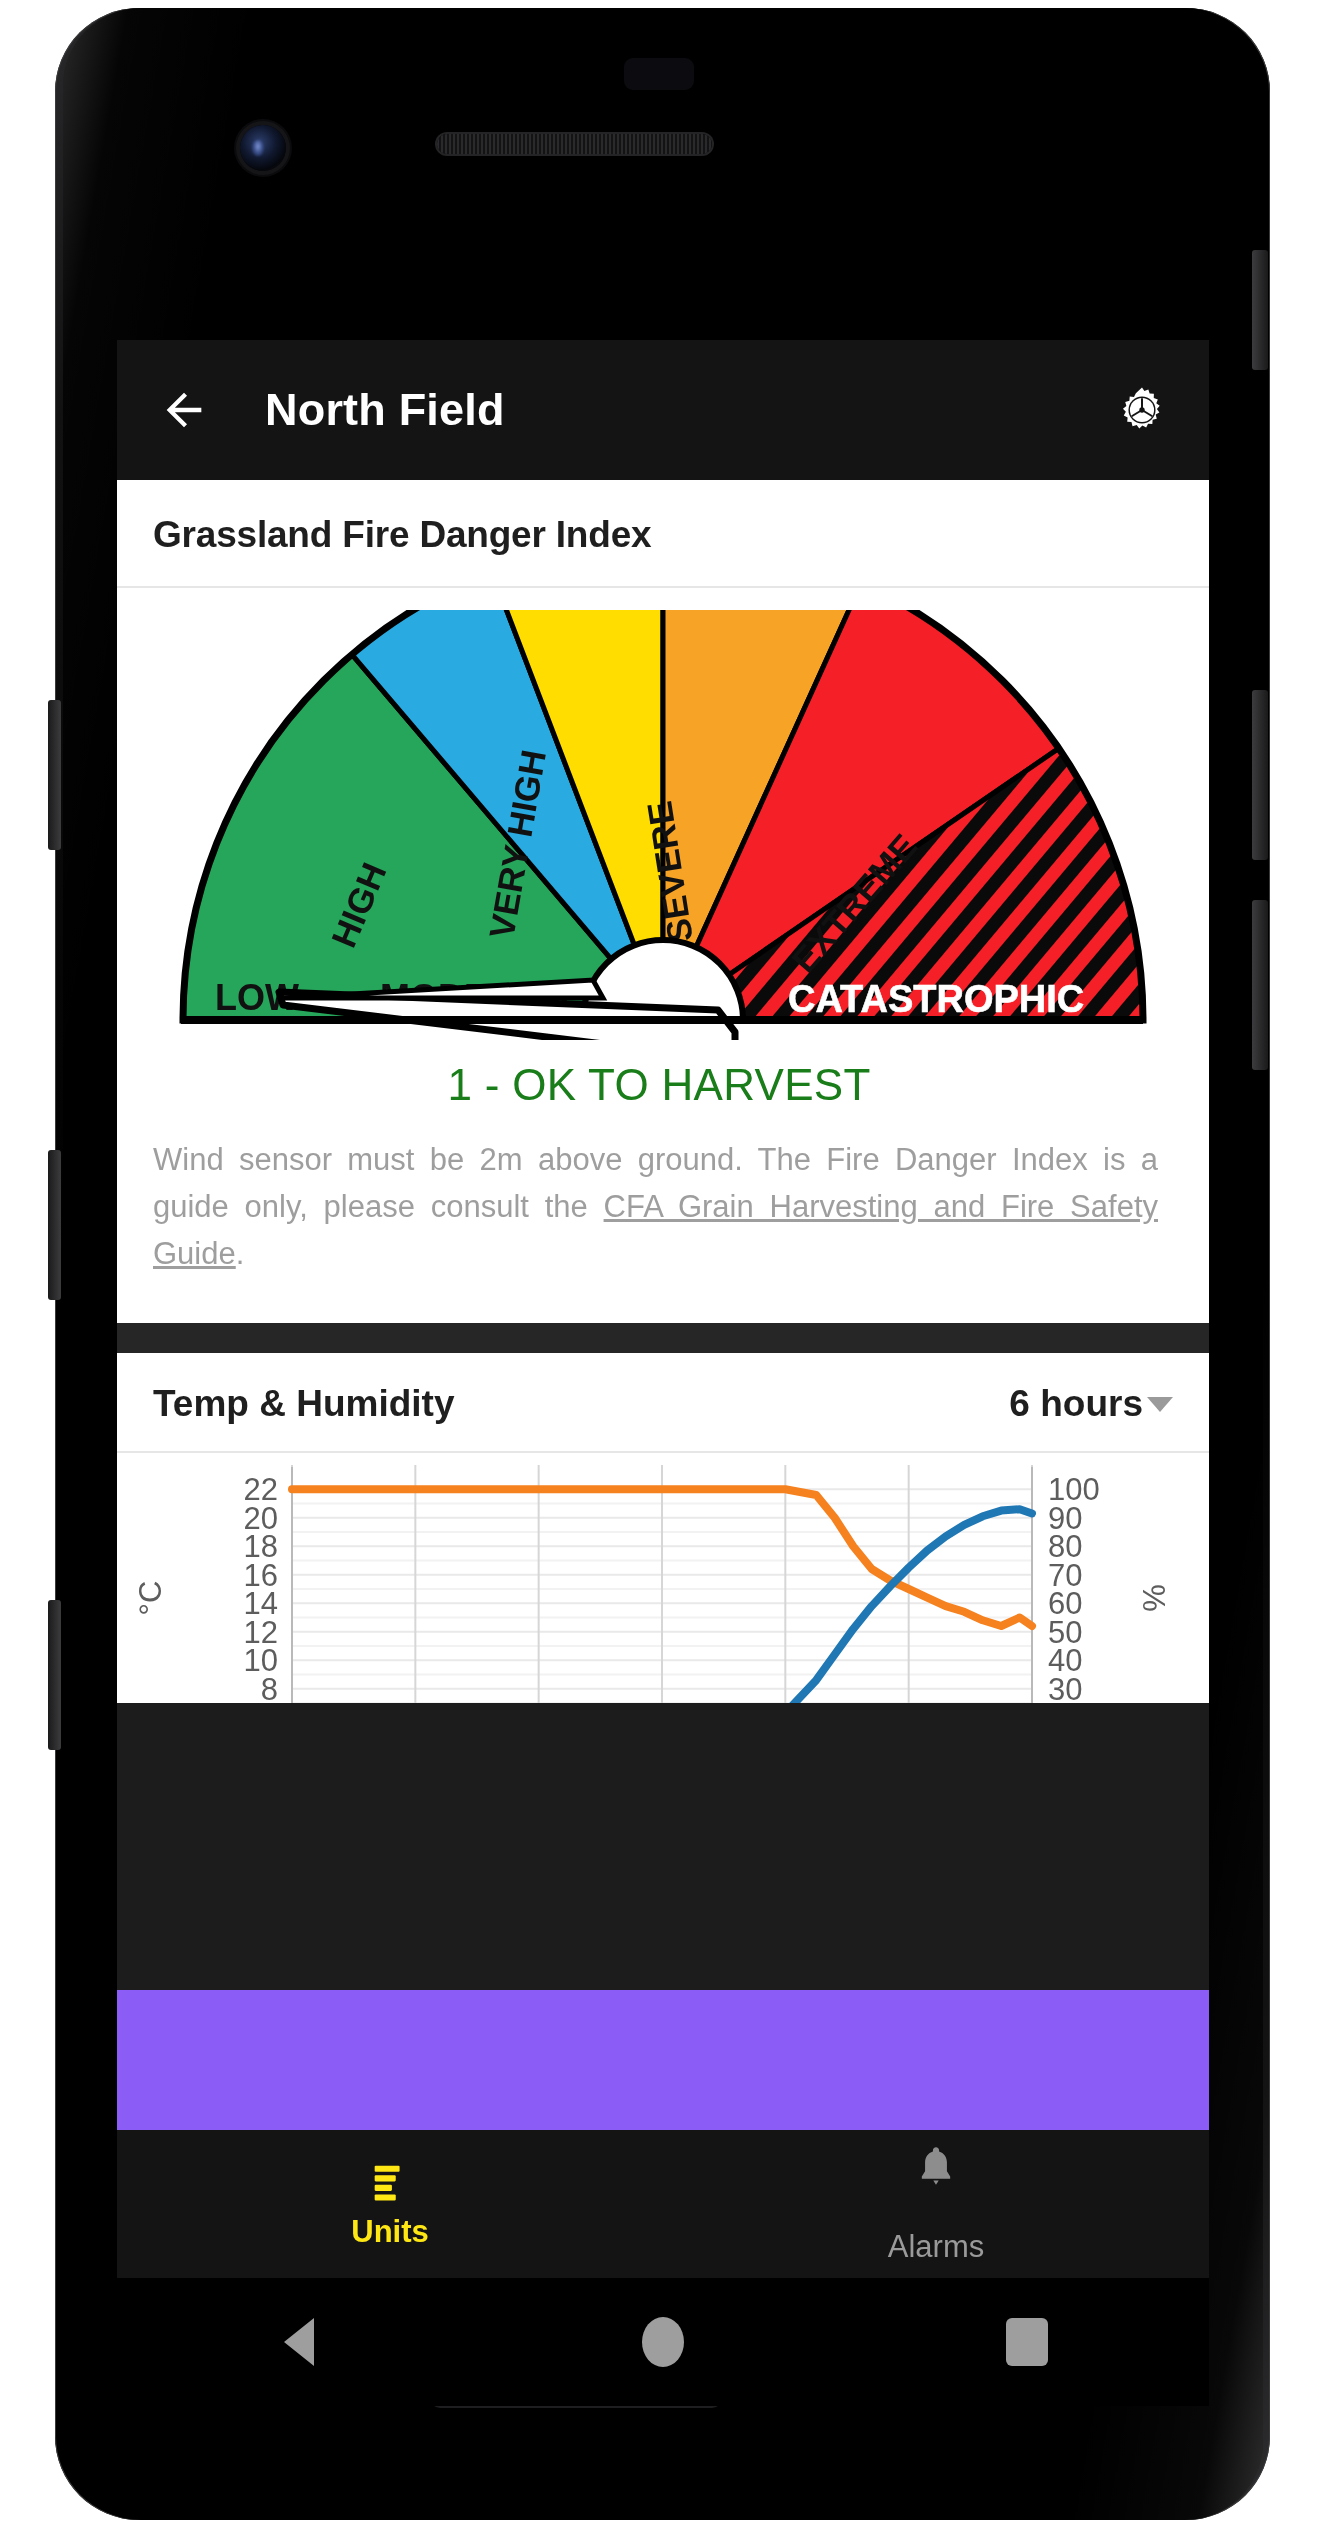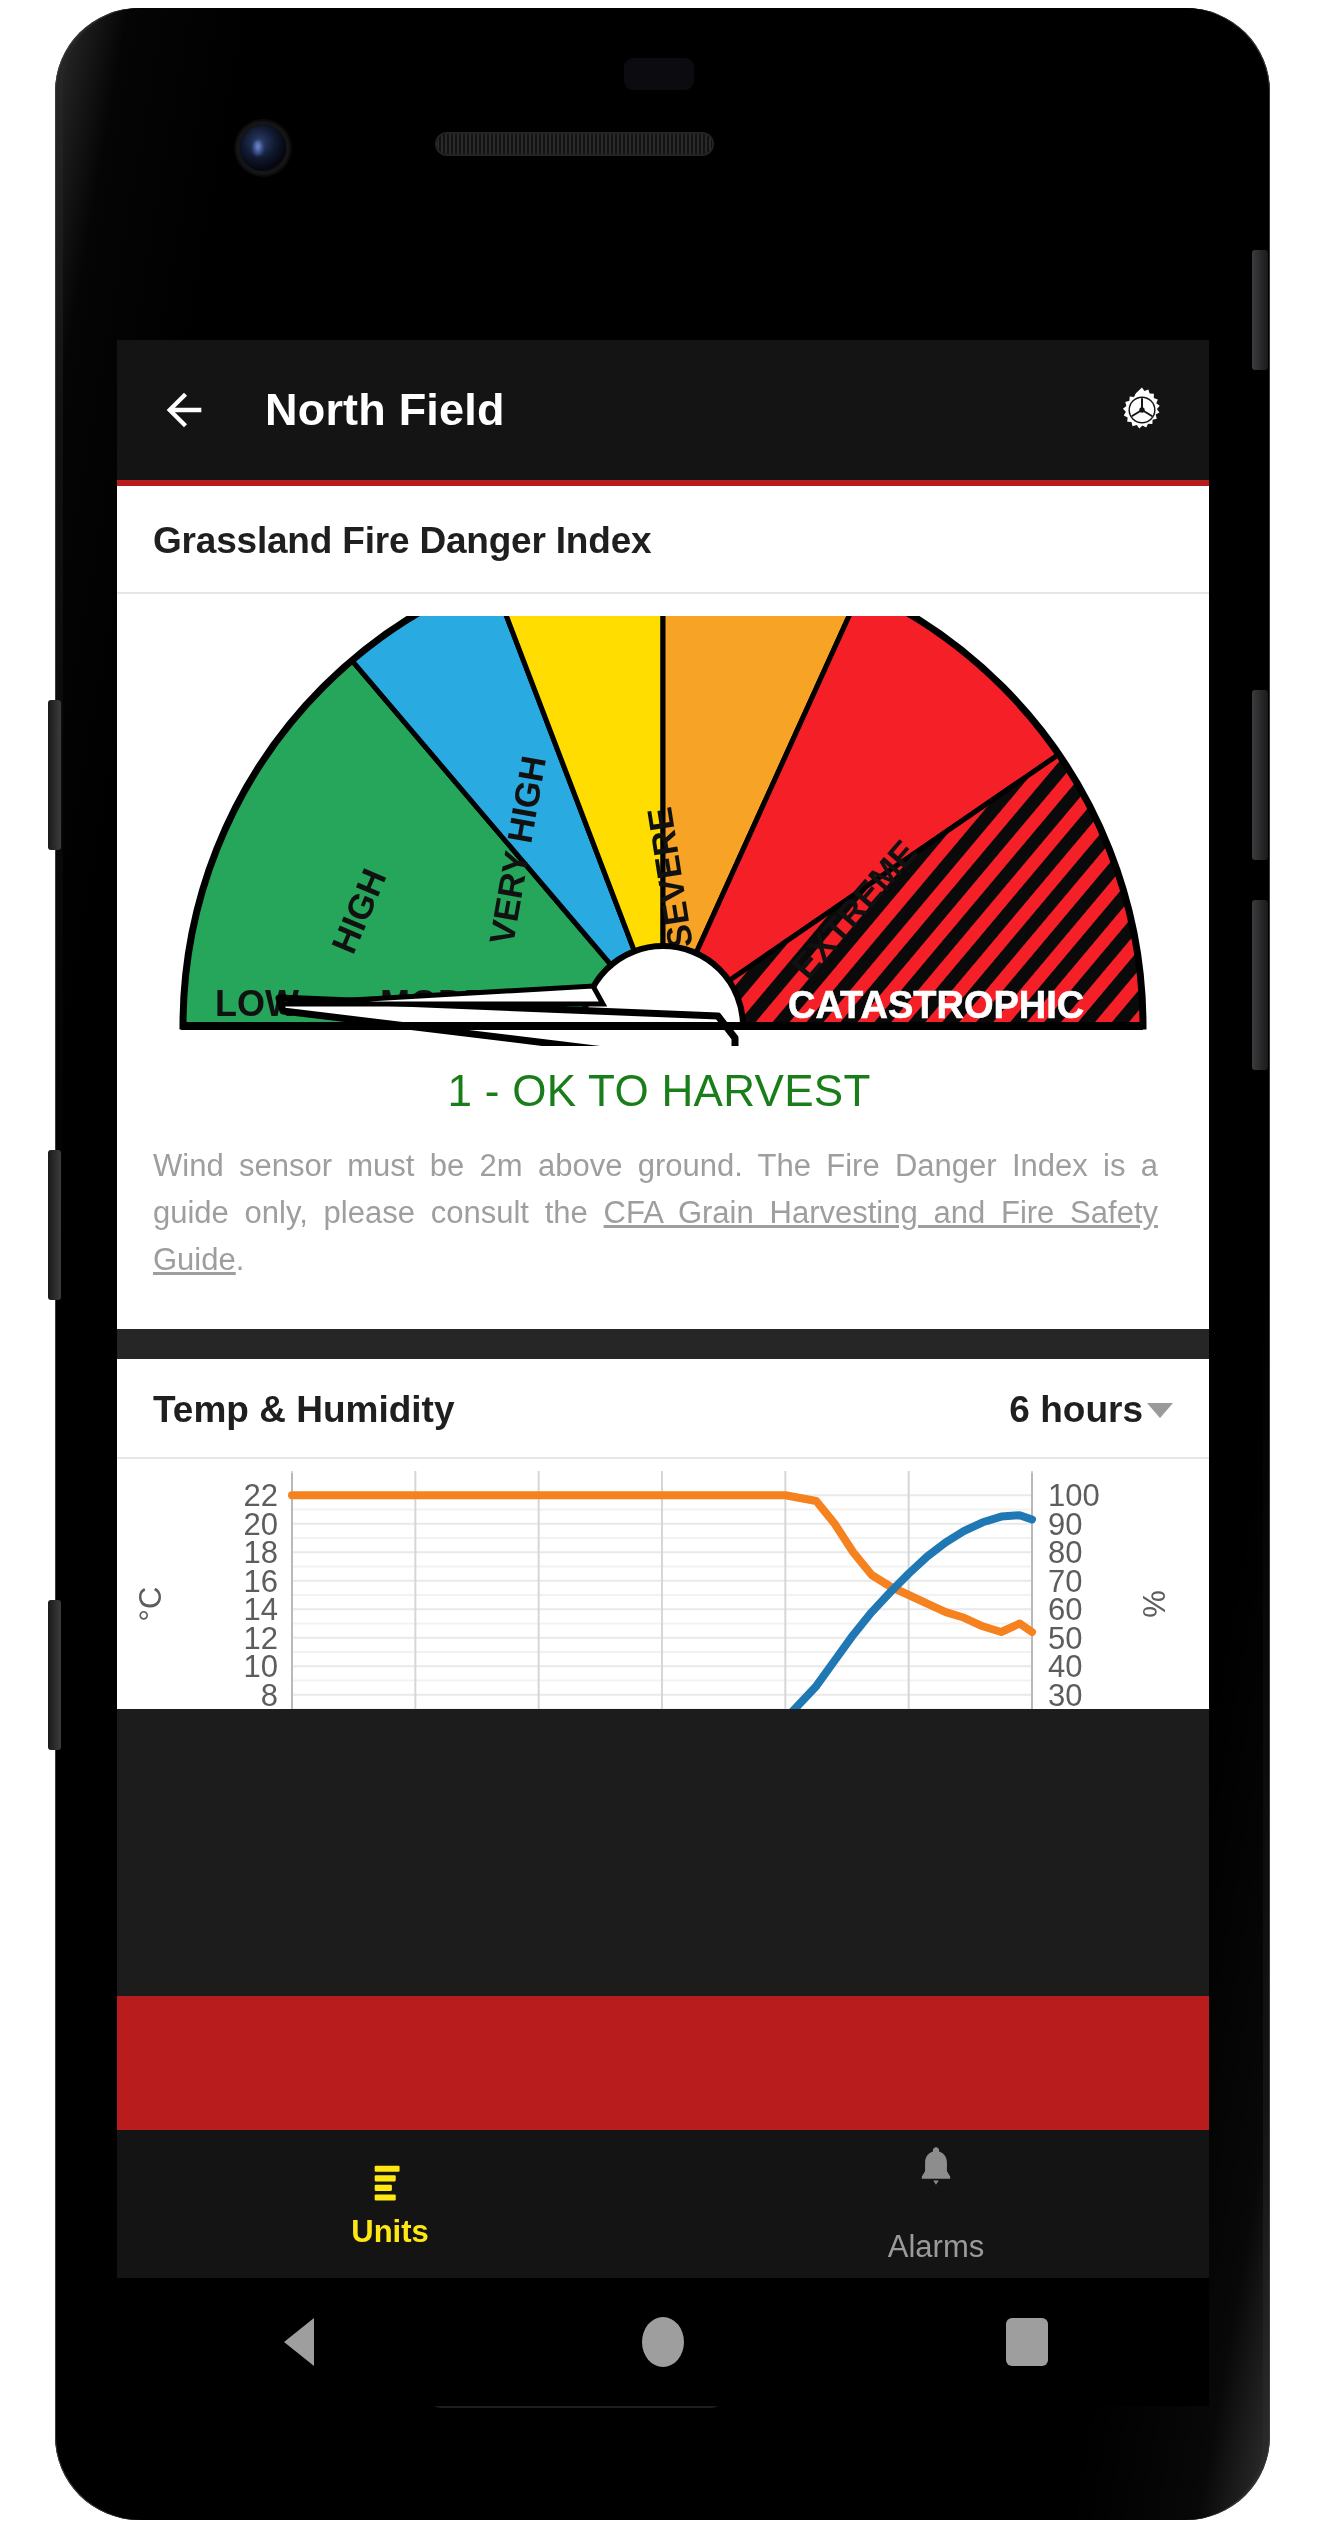--- a/index.html
+++ b/index.html
@@ -62,36 +62,36 @@
   }
   #bottom-speaker {
     position:absolute; left:432px; top:2390px; width:288px; height:16px; border-radius:8px;
     background: repeating-linear-gradient(90deg,#2a2a2c 0 2px,#131314 2px 4px);
     box-shadow: 0 0 0 2px #1e1e20;
   }
 
   
   #screen {
     position:absolute; left:117px; top:340px; width:1092px; height:1938px;
-    background:#b91c1c; overflow:hidden;
+    background:#8b5cf6; overflow:hidden;
   }
 
   
   #app-bar {
     height:140px; background:#141414; display:flex; align-items:center; padding:0 36px;
   }
   #back-btn { width:62px; height:62px; display:flex; align-items:center; justify-content:center; cursor:pointer; }
   #app-title {
     color:#fff; font-size:45px; font-weight:bold; margin-left:50px; letter-spacing:0.2px;
     white-space:nowrap; flex:1;
   }
   #settings-btn { width:62px; height:62px; display:flex; align-items:center; justify-content:center; cursor:pointer; }
 
   
-  #content { background:#1c1c1c; height:1510px; overflow:hidden;margin-top:6px; }
+  #content { background:#1c1c1c; height:1510px; overflow:hidden; }
 
   .card { background:#fff; }
   #fdi-card { padding-bottom: 8px; }
   .card-title {
     font-size:37px; font-weight:bold; color:#1f1f1f; padding:34px 36px 30px 36px;
     letter-spacing:-0.2px;
   }
   .hairline { height:2px; background:#e6e6e6; }
 
   

